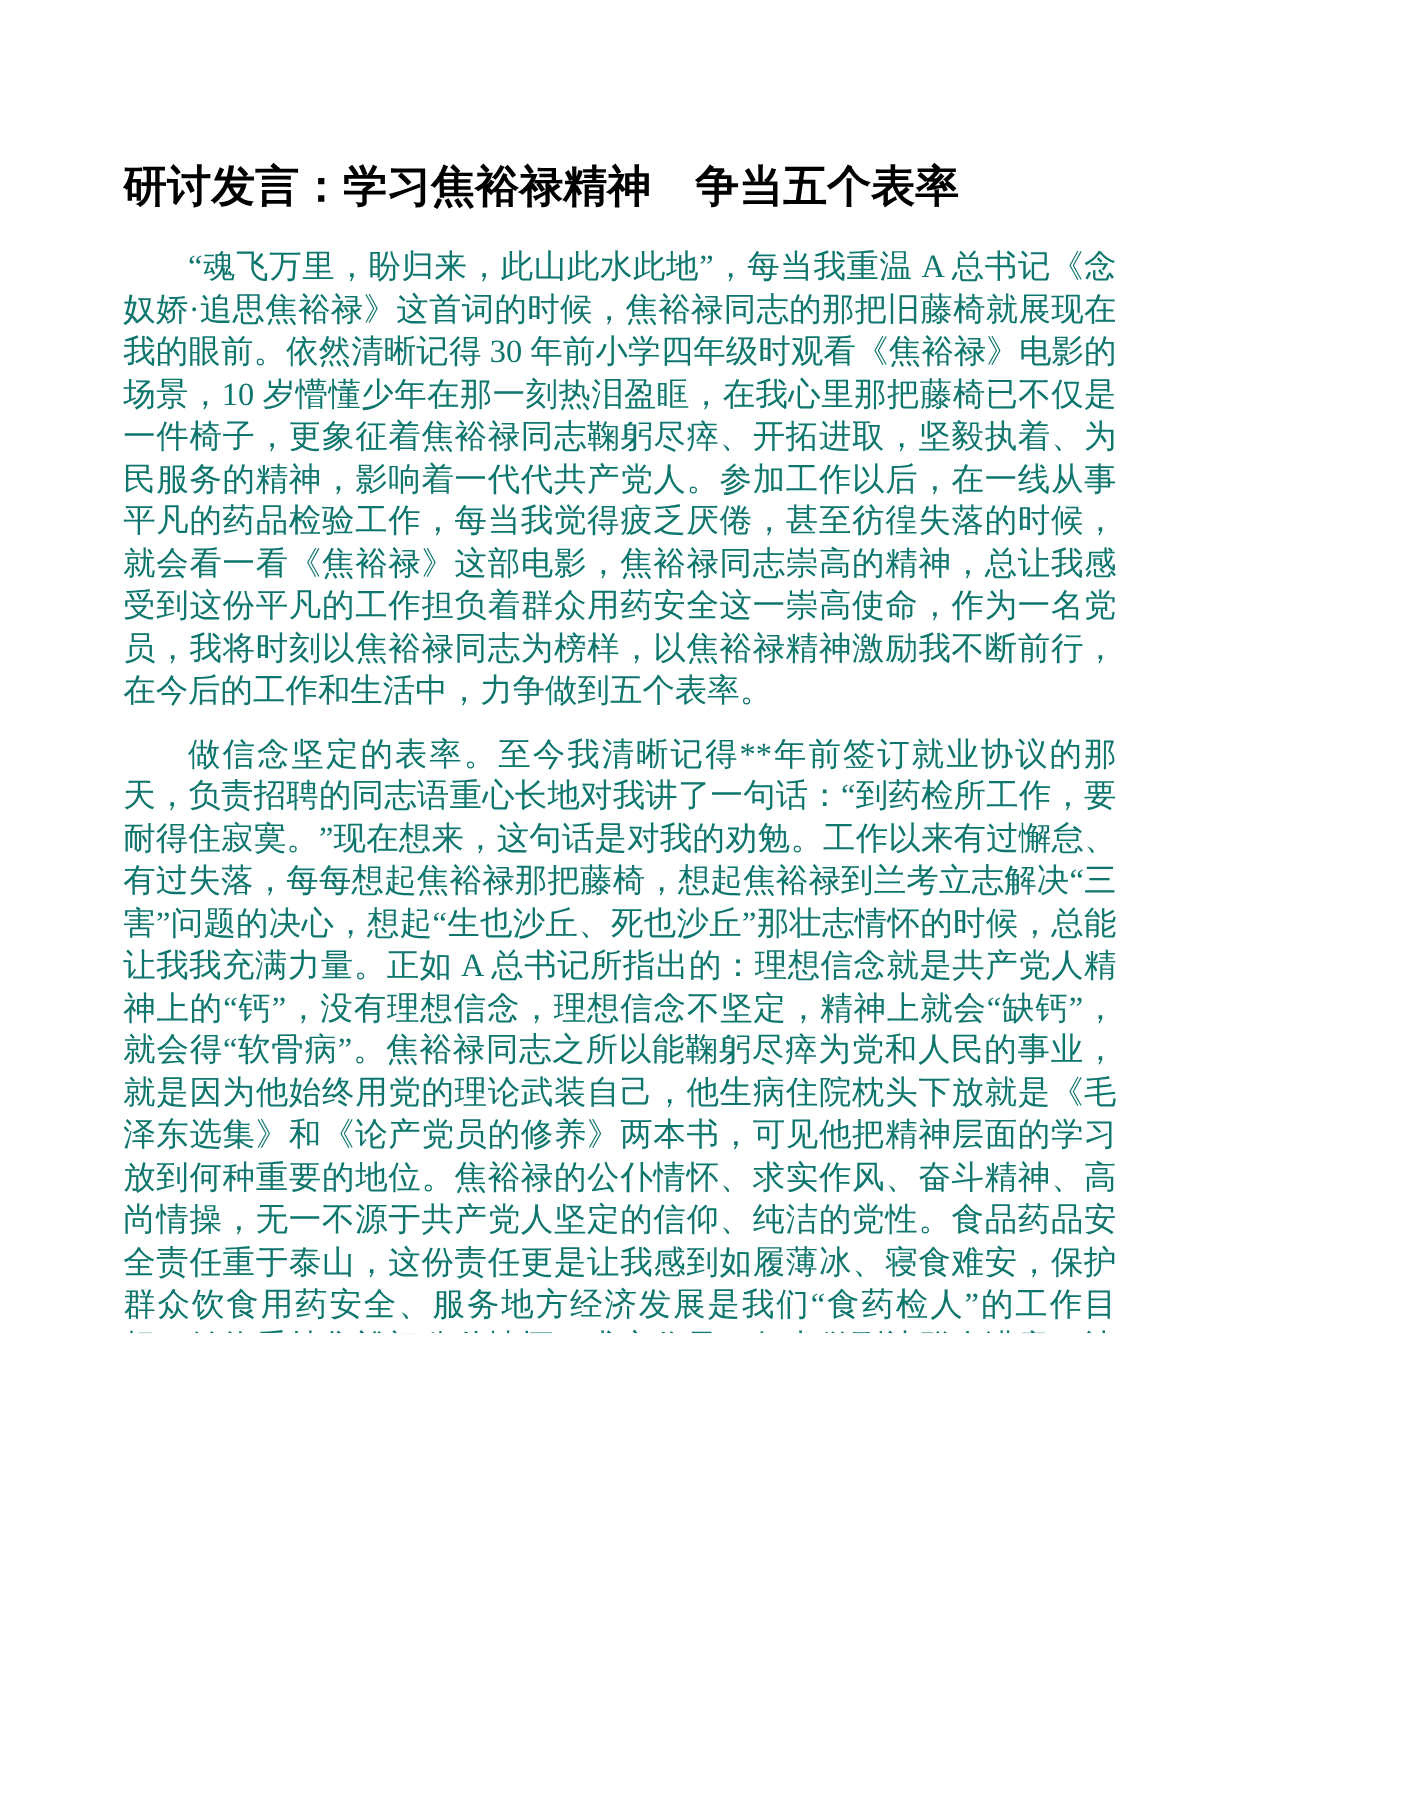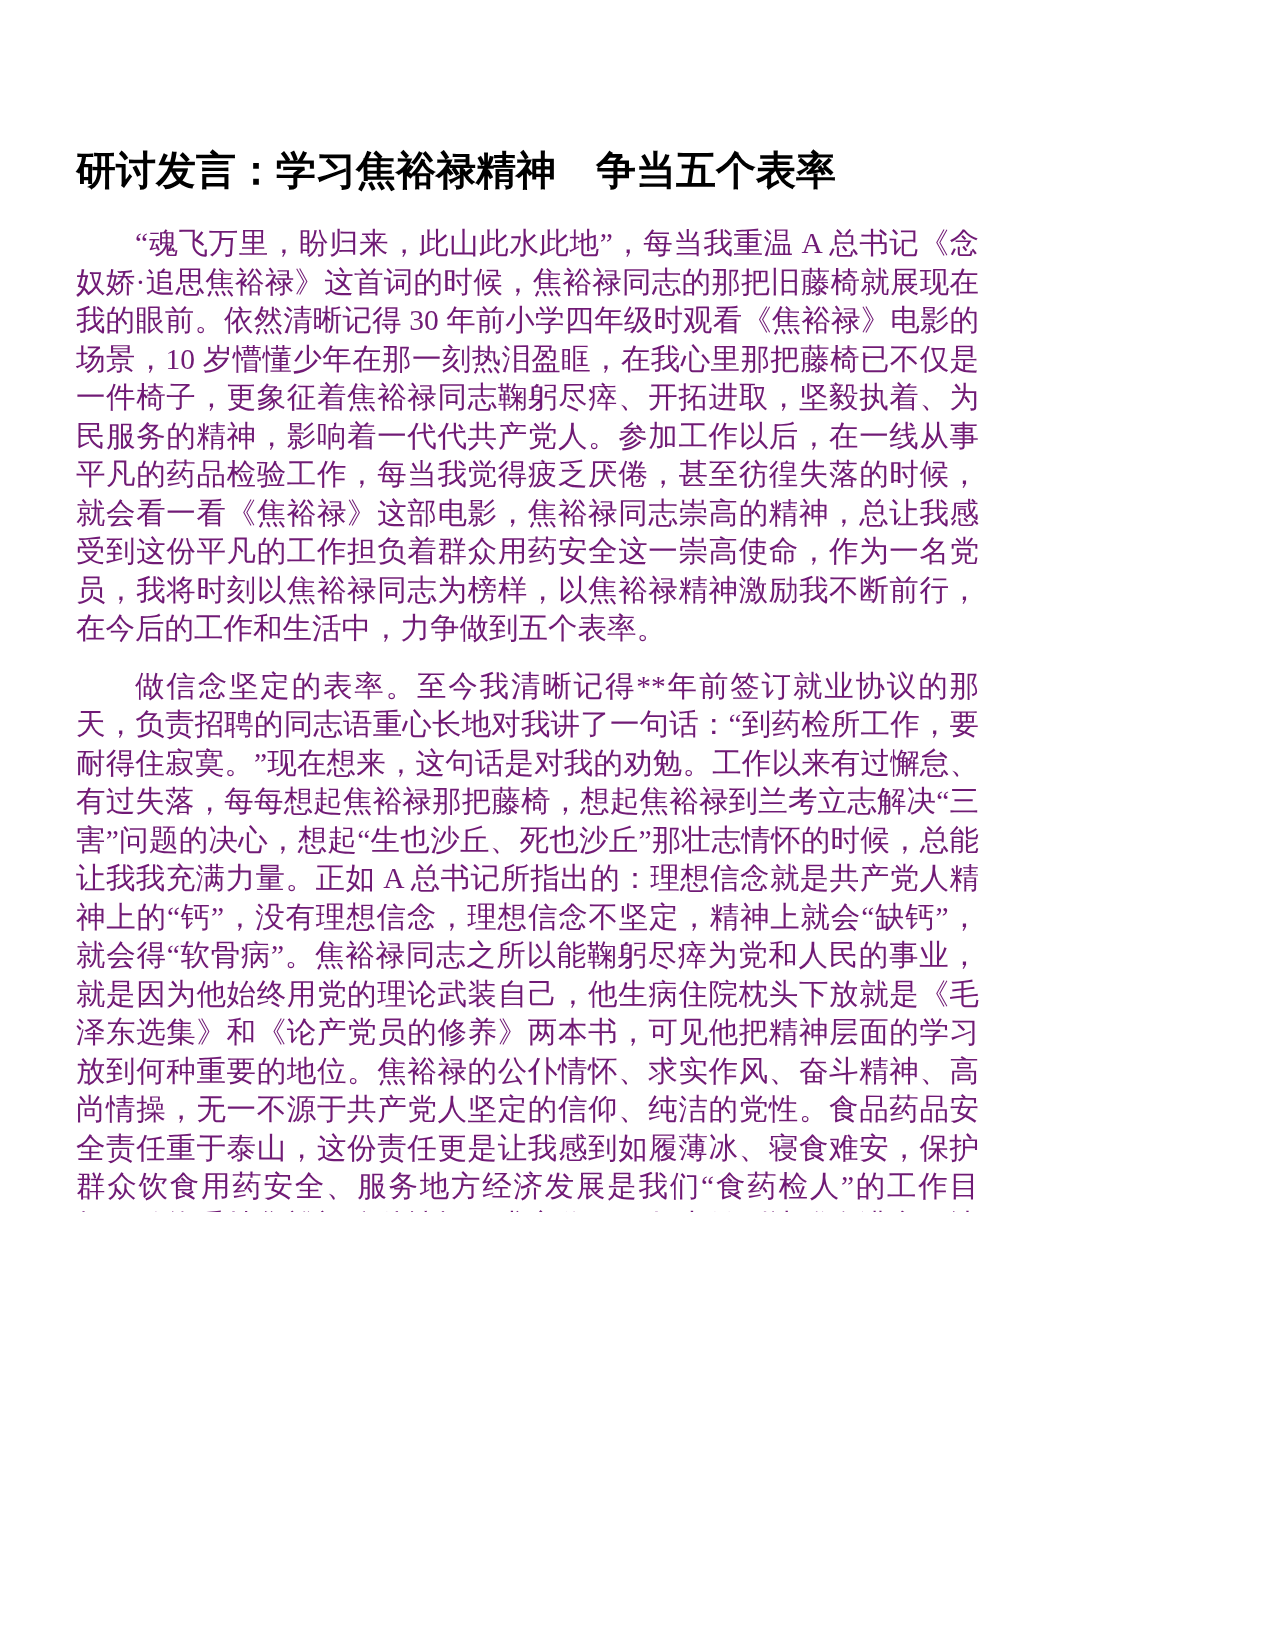--- a/index.html
+++ b/index.html
@@ -6,39 +6,39 @@
     margin: 0;
     padding: 0;
     background: #ffffff;
   }
   .page {
     position: relative;
     width: 1275px;
     height: 1212px;
     background: #ffffff;
     box-sizing: border-box;
-    padding: 144px 200px 0 76px;
+    padding: 144px 200px 0 112px;
     color: #000000;
     overflow: hidden;
   }
   .doc-title {
     margin: 0 0 28px 0;
     font-family: "Liberation Sans", "DejaVu Sans", sans-serif;
     font-weight: bold;
     font-size: 40px;
     line-height: 52px;
     color: #000000;
     white-space: nowrap;
   }
   .doc-body {
     width: 903px;
     font-family: "Liberation Serif", "DejaVu Serif", serif;
     font-size: 29.5px;
     line-height: 38.5px;
-    color: #701a75;
+    color: #0f766e;
   }
   .doc-body p {
     margin: 0 0 19px 0;
     text-indent: 2em;
     text-align: justify;
   }
   .doc-body p b {
     font-weight: normal;
   }
 </style>

